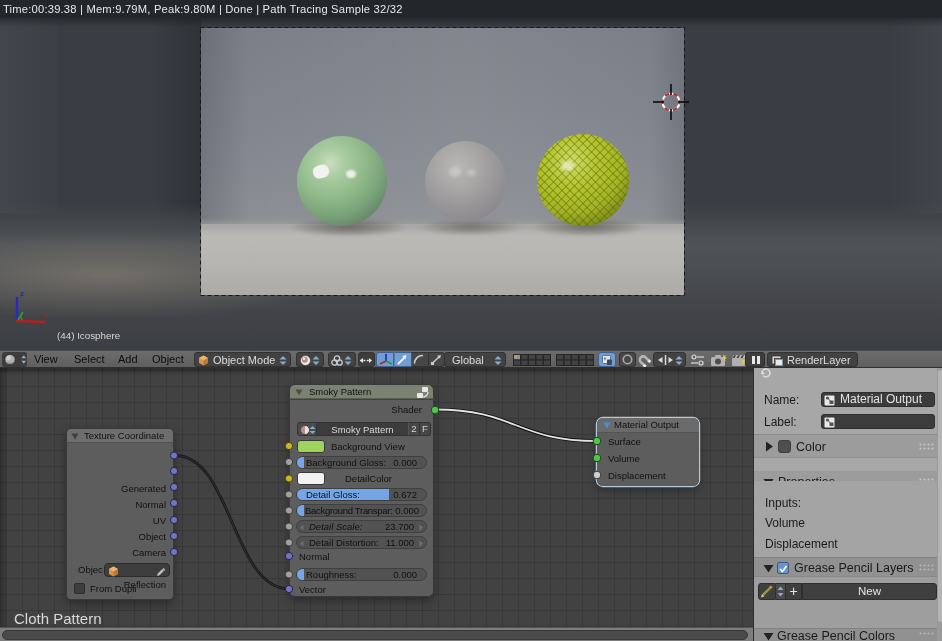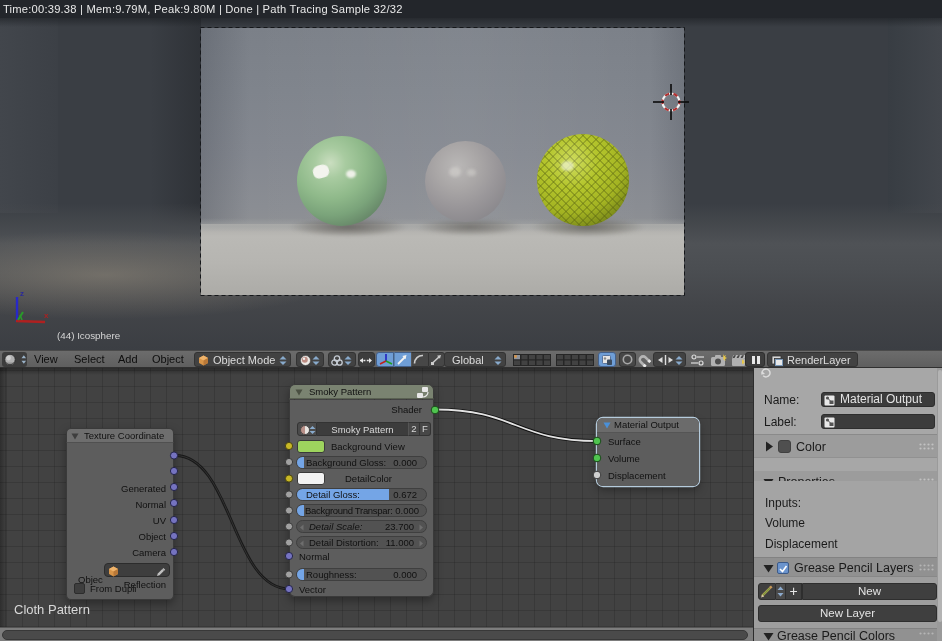--- a/index.html
+++ b/index.html
@@ -288,21 +288,21 @@
 
   <div class="abs" style="left:66px;top:60px;width:108px;height:172px;z-index:2;border-radius:5px;box-shadow:0 4px 10px rgba(0,0,0,0.35);font-size:9.5px;color:#111;">
     <div class="abs" style="left:0;top:0;width:108px;height:15px;background:#6e6e6e;border:1px solid #3a3a3a;border-bottom:1px solid #505050;border-radius:5px 5px 0 0;">
       <svg class="abs" style="left:4px;top:4px;" width="8" height="7">
           <path d="M0.5 0.5 L7.5 0.5 L4 6.5 z" fill="#3e3e3e"></path>
         </svg>
       <div class="abs" style="left:17px;top:0;height:13px;line-height:13px;">Texture Coordinate</div>
     </div>
     <div class="abs" style="left:0;top:15px;width:108px;height:157px;background:#5d5d5d;border:1px solid #3a3a3a;border-top:none;border-radius:0 0 5px 5px;"></div>
     <div class="abs" style="right:8px;top:21px;text-align:right;line-height:16px;margin-top:32px;">Generated<br>Normal<br>UV<br>Object<br>Camera<br>Window<br>Reflection</div>
-    <div class="abs" style="left:12px;top:135px;height:14px;line-height:14px;margin-top:10px;">Objec</div>
+    <div class="abs" style="left:12px;top:135px;height:14px;line-height:14px;">Objec</div>
     <div class="abs" style="left:38px;top:135px;width:66px;height:14px;background:#3e3e3e;border:1px solid #2c2c2c;border-radius:4px;">
       <svg class="abs" style="left:3px;top:2px;" width="11" height="11" viewBox="0 0 11 11">
           <path d="M5.5 0.5 L10 3 L10 8 L5.5 10.5 L1 8 L1 3 Z" fill="#d89548"></path>
           <path d="M5.5 0.5 L10 3 L5.5 5.5 L1 3 Z" fill="#efb36b"></path>
           <path d="M5.5 5.5 L10 3 L10 8 L5.5 10.5 Z" fill="#b87838"></path>
         </svg>
       <svg class="abs" style="right:3px;top:2.5px;" width="10" height="10">
           <path d="M1 9 l2.5 -0.8 l4.5 -4.5 l-1.7 -1.7 L1.8 6.5 z" fill="#c0c0c0"></path>
           <path d="M7 1.5 l1.7 1.7" stroke="#c0c0c0" stroke-width="1.4"></path>
         </svg>
@@ -440,21 +440,21 @@
     <div class="abs" style="left:11px;top:16.5px;height:14px;line-height:14px;">Surface</div>
     <div class="abs" style="left:11px;top:33.5px;height:14px;line-height:14px;">Volume</div>
     <div class="abs" style="left:11px;top:50.5px;height:14px;line-height:14px;">Displacement</div>
   </div>
   <svg class="abs" style="left:589px;top:65px;z-index:3;" width="16" height="52">
     <circle cx="8" cy="8" r="3.8" fill="#4fc44f" stroke="#1a4a1a" stroke-width="1"></circle>
     <circle cx="8" cy="25" r="3.8" fill="#4fc44f" stroke="#1a4a1a" stroke-width="1"></circle>
     <circle cx="8" cy="42" r="3.8" fill="#d0d0d0" stroke="#3a3a3a" stroke-width="1"></circle>
   </svg>
 
-  <div class="abs" style="left:14px;top:234px;color:#d8d8d8;font-size:13px;z-index:4;">Cloth Pattern</div>
+  <div class="abs" style="left:14px;top:242px;color:#d8d8d8;font-size:15px;z-index:4;">Cloth Pattern</div>
 </div>
 
 <div class="abs" style="left:0;top:627px;width:753px;height:14px;background:#7d7d7d;border-top:1px solid #555;">
   <div class="abs" style="left:2px;top:2px;width:746px;height:10px;background:#4a4a4a;border:1px solid #383838;border-radius:5px;"></div>
 </div>
 
 <div class="abs" id="rpanel" style="left:753px;top:368px;width:189px;height:273px;background:#a7a7a7;border-left:1px solid #2c2c2c;overflow:hidden;color:#1a1a1a;font-size:12px;">
 
   <svg class="abs" style="left:6px;top:-1px;" width="12" height="11">
       <path d="M2 6 a4 4 0 1 1 1.2 2.8" fill="none" stroke="#ddd" stroke-width="1.4"></path>
@@ -559,21 +559,20 @@
   </div>
   <div class="abs" style="left:22px;top:215px;width:9px;height:17px;background:#4a4a4a;border-top:1px solid #2e2e2e;border-bottom:1px solid #2e2e2e;">
     <svg width="9" height="15">
         <path d="M1.5 6 l3 -3.5 l3 3.5 z" fill="#8caacc"></path>
         <path d="M1.5 9 l3 3.5 l3 -3.5 z" fill="#8caacc"></path>
       </svg>
   </div>
   <div class="abs" style="left:31px;top:215px;width:17px;height:17px;background:#3f3f3f;border:1px solid #2e2e2e;color:#e8e8e8;text-align:center;line-height:15px;font-size:14px;">+</div>
   <div class="abs" style="left:48px;top:215px;width:135px;height:17px;background:#3f3f3f;border:1px solid #2e2e2e;border-radius:0 3px 3px 0;color:#e4e4e4;text-align:center;line-height:15px;font-size:11.5px;">New</div>
 
-  <div class="abs" style="left:4px;top:237px;width:179px;height:17px;background:#3f3f3f;border:1px solid #2e2e2e;border-radius:3px;color:#e4e4e4;text-align:center;line-height:15px;font-size:11.5px;">New Layer</div>
 
   <div class="abs" style="left:0;top:260px;width:189px;height:13px;background:#919191;border-top:1px solid #828282;">
     <svg class="abs" style="left:9px;top:3px;" width="11" height="9">
         <path d="M0.5 1 L10.5 1 L5.5 8.5 z" fill="#222"></path>
       </svg>
     <div class="abs" style="left:23px;top:1px;height:13px;line-height:13px;font-size:12.5px;">Grease Pencil Colors</div>
     <svg class="abs" style="right:9px;top:3px;" width="15" height="8">
         <g fill="#b5b5b5">
           <circle cx="1.5" cy="1.5" r="1.1"></circle>
           <circle cx="5.5" cy="1.5" r="1.1"></circle>

